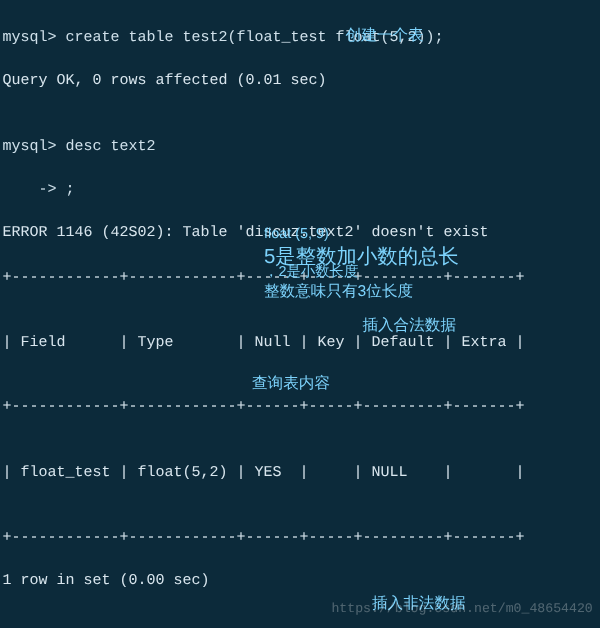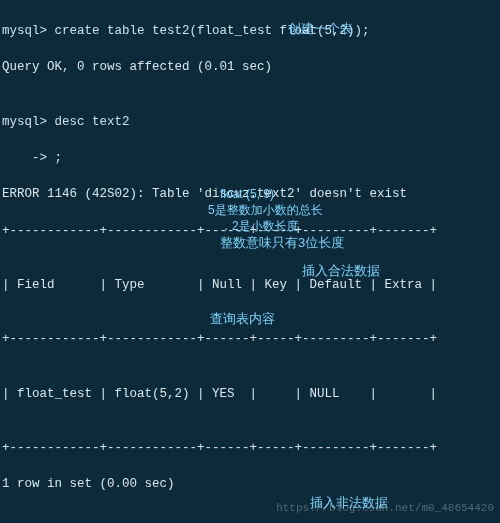--- a/index.html
+++ b/index.html
@@ -75,21 +75,21 @@
 <span class="ln"></span>
 
 
 <span class="ln"></span>
 
 
 
 
 <span class="anno" style="top:20px;left:288px">创建一个表</span>
 <span class="anno" style="top:186px;left:220px;font-size:12px">float (5, 9)</span>
-<span class="anno" style="top:202px;left:208px;font-size:12px">5是整数加小数的总长</span>
+<span class="anno" style="top:202px;left:220px;font-size:17px">5是整数加小数的总长</span>
 <span class="anno" style="top:218px;left:220px;font-size:12px">，2是小数长度</span>
 <span class="anno" style="top:234px;left:220px;font-size:13px">整数意味只有3位长度</span>
 <span class="anno" style="top:262px;left:302px">插入合法数据</span>
 <span class="anno" style="top:310px;left:210px">查询表内容</span>
 <span class="anno" style="top:494px;left:310px">插入非法数据</span>
 </div>
 
 <span class="wm">https://blog.csdn.net/m0_48654420</span>
 
 </body></html>

